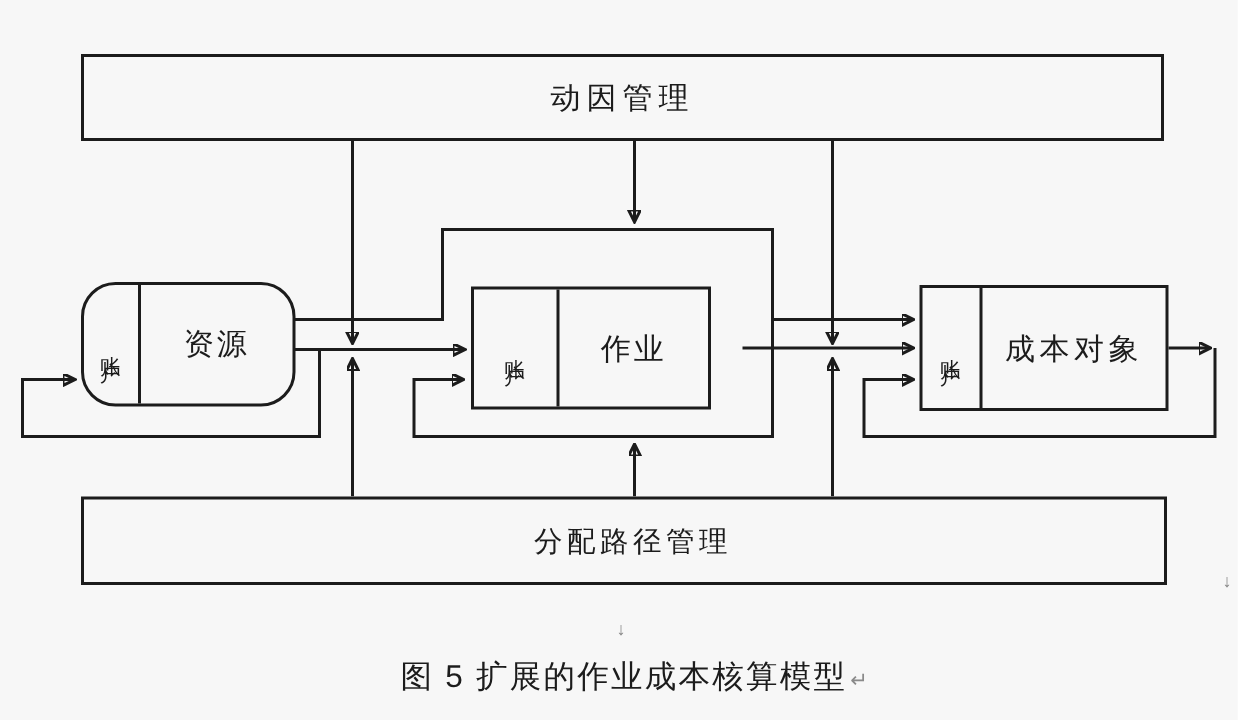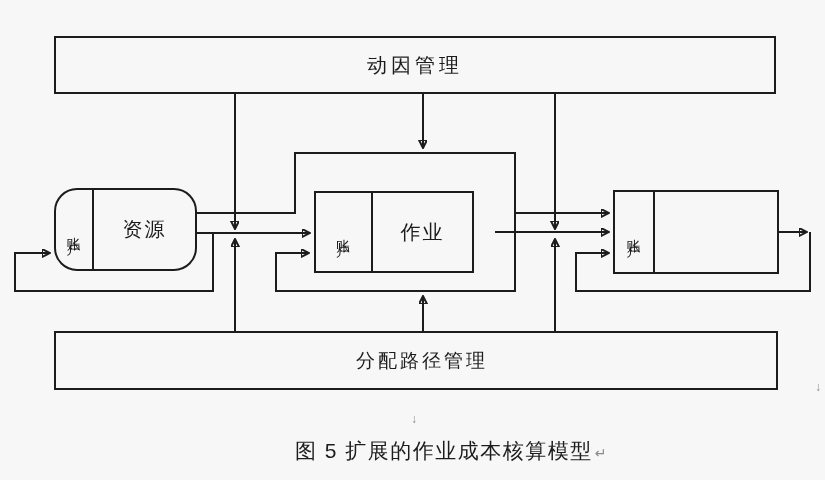--- a/index.html
+++ b/index.html
@@ -21,21 +21,20 @@
     writing-mode:vertical-rl;text-orientation:upright;
     font-size:14px;letter-spacing:4px;
   }
   .main-label{flex:1;display:flex;align-items:center;justify-content:center;
     font-size:20px;letter-spacing:2px;}
   #connectors{position:absolute;left:0;top:0;}
   #connectors path{stroke:#1c1c1c;stroke-width:2;fill:none;}
   .caption{
     position:absolute;left:267px;top:437px;font-size:21px;letter-spacing:1.5px;
     white-space:nowrap;
-    margin-left:28px;
   }
   .mark{position:absolute;color:#8a8a8a;font-size:12px;line-height:12px;}
   .return-mark{color:#8a8a8a;font-size:14px;margin-left:2px;}
 </style>
 </head>
 <body>
 
 <div id="stage">
 
   <svg id="connectors" width="825" height="480" viewBox="0 0 825 480">
@@ -82,20 +81,21 @@
     <div class="acct" style="width:57px;">
       <span>账户</span>
     </div>
     <div class="main-label">作业</div>
   </div>
 
   <div class="box node" style="left:613px;top:190px;width:166px;height:84px;">
     <div class="acct" style="width:40px;">
       <span>账户</span>
     </div>
+    <div class="main-label" style="letter-spacing:3px;">成本对象</div>
   </div>
 
   <div class="box banner-bottom" style="left:54px;top:331px;width:724px;height:59px;padding-left:12px;">
     <span>分配路径管理</span>
   </div>
 
   <span class="mark" style="left:411px;top:413px;">↓</span>
   <span class="mark" style="left:815px;top:381px;">↓</span>
 
   <div class="caption">

